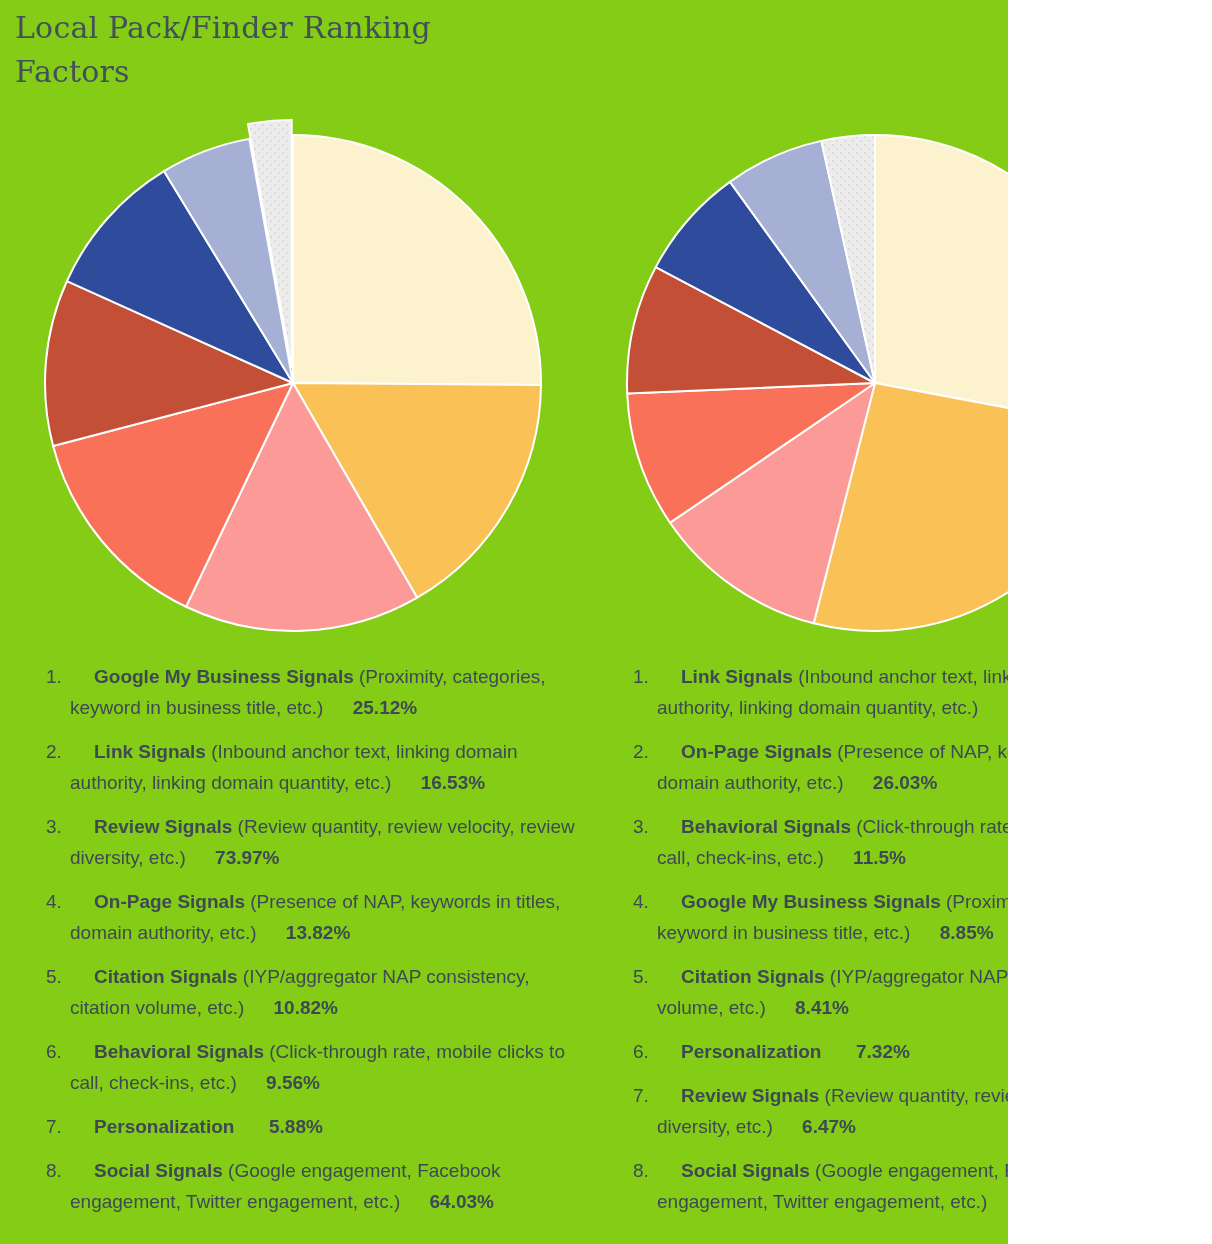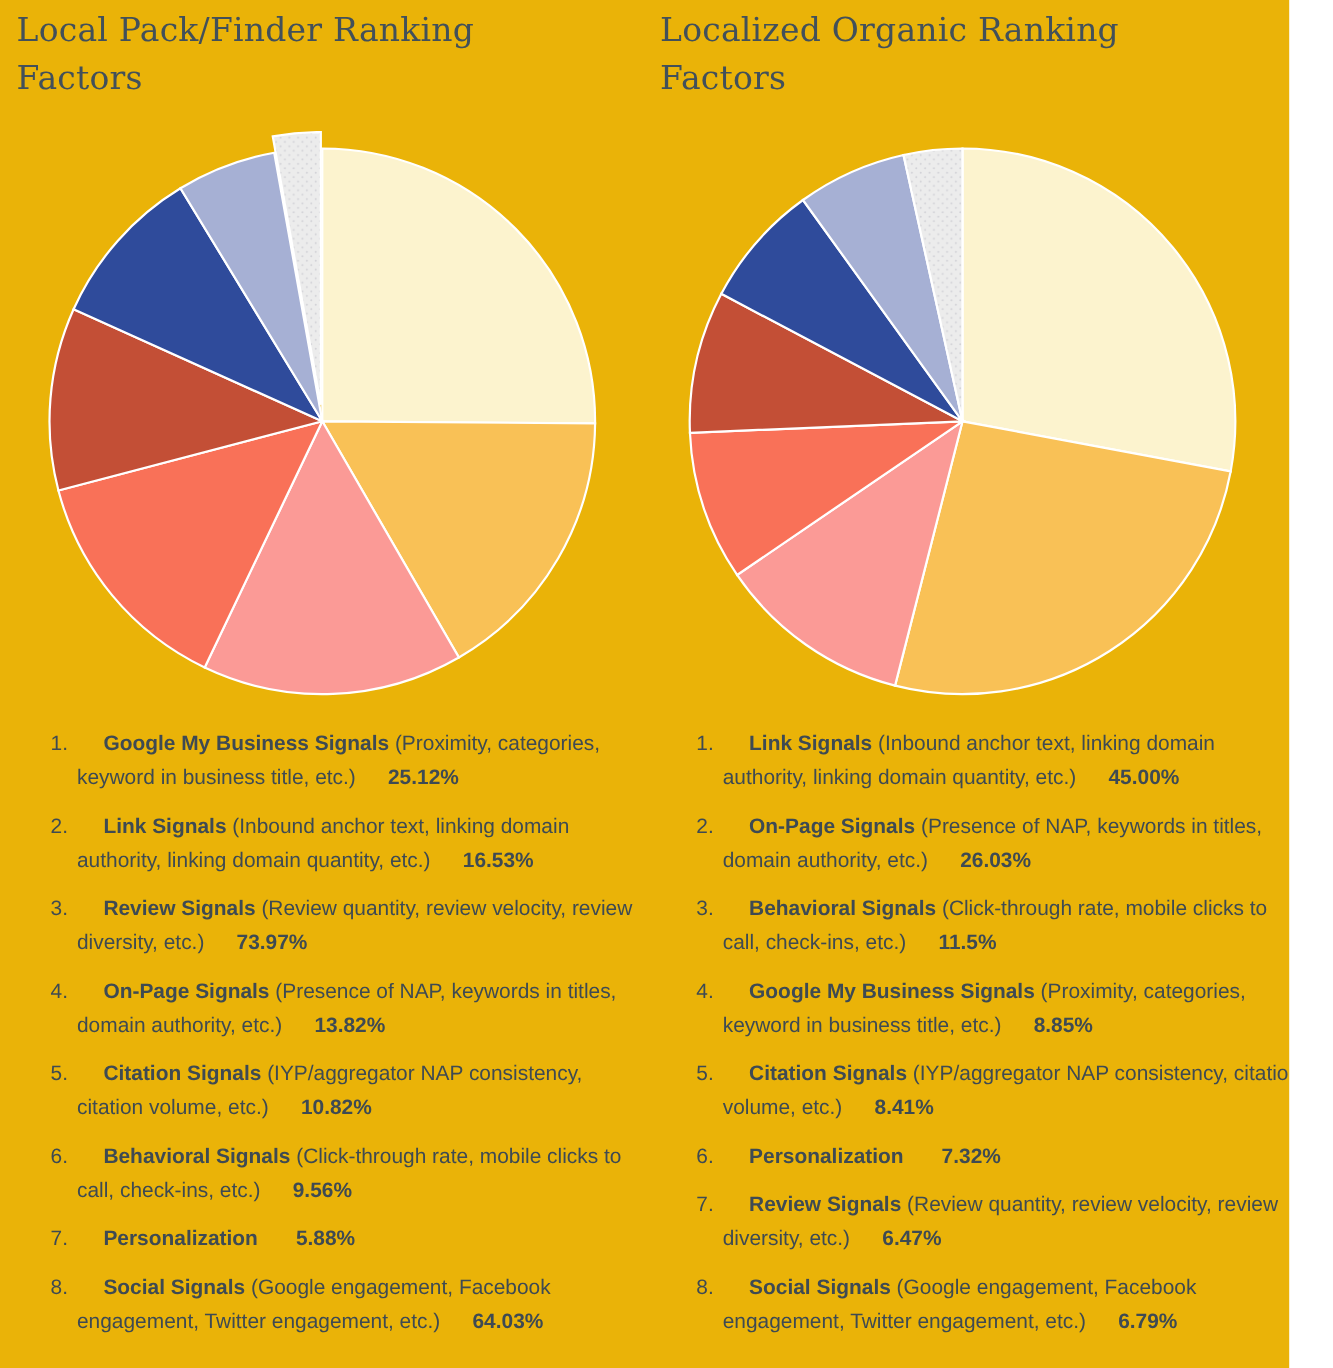--- a/index.html
+++ b/index.html
@@ -1,21 +1,21 @@
 <!DOCTYPE html>
 <html><head>
 <meta charset="utf-8">
 <style>
   * { margin: 0; padding: 0; box-sizing: border-box; }
   html, body { background: #ffffff; }
   .page {
     position: relative;
-    width: 1172px;
+    width: 1008px;
     height: 1244px;
-    background: #eab308;
+    background: #84cc16;
     font-family: "Liberation Sans", sans-serif;
     overflow: hidden;
   }
   .chart-title {
     position: absolute;
     top: 6px;
     max-width: 500px;
     font-family: "DejaVu Serif", "Liberation Serif", serif;
     font-size: 30px;
     line-height: 44px;
@@ -48,21 +48,20 @@
   .legend-item .body { flex: 1; }
   .legend-item b { font-weight: 700; margin-left: 24px; }
 </style>
 </head>
 <body style="background: rgb(255, 255, 255);">
 
 <div class="page">
 
   <h1 class="chart-title title-left" style="color: rgb(66, 80, 90);">Local Pack/Finder Ranking Factors</h1>
 
-  <h1 class="chart-title title-right" style="color: rgb(66, 80, 90);">Localized Organic Ranking Factors</h1>
 
   <svg class="pie pie-left" viewBox="0 0 520 520">
       <defs>
         <pattern id="dots0" width="8" height="8" patternUnits="userSpaceOnUse">
           <rect width="8" height="8" fill="#ECECEC"></rect>
           <circle cx="2" cy="2" r="0.9" fill="#D2D2D7"></circle>
           <circle cx="6" cy="6" r="0.9" fill="#D2D2D7"></circle>
         </pattern>
       </defs>
       <path d="M 260.00 264.00 L 260.00 16.00 A 248 248 0 0 1 507.99 265.91 Z" fill="#FCF3CE" stroke="#FFFFFF" stroke-width="2"></path>

